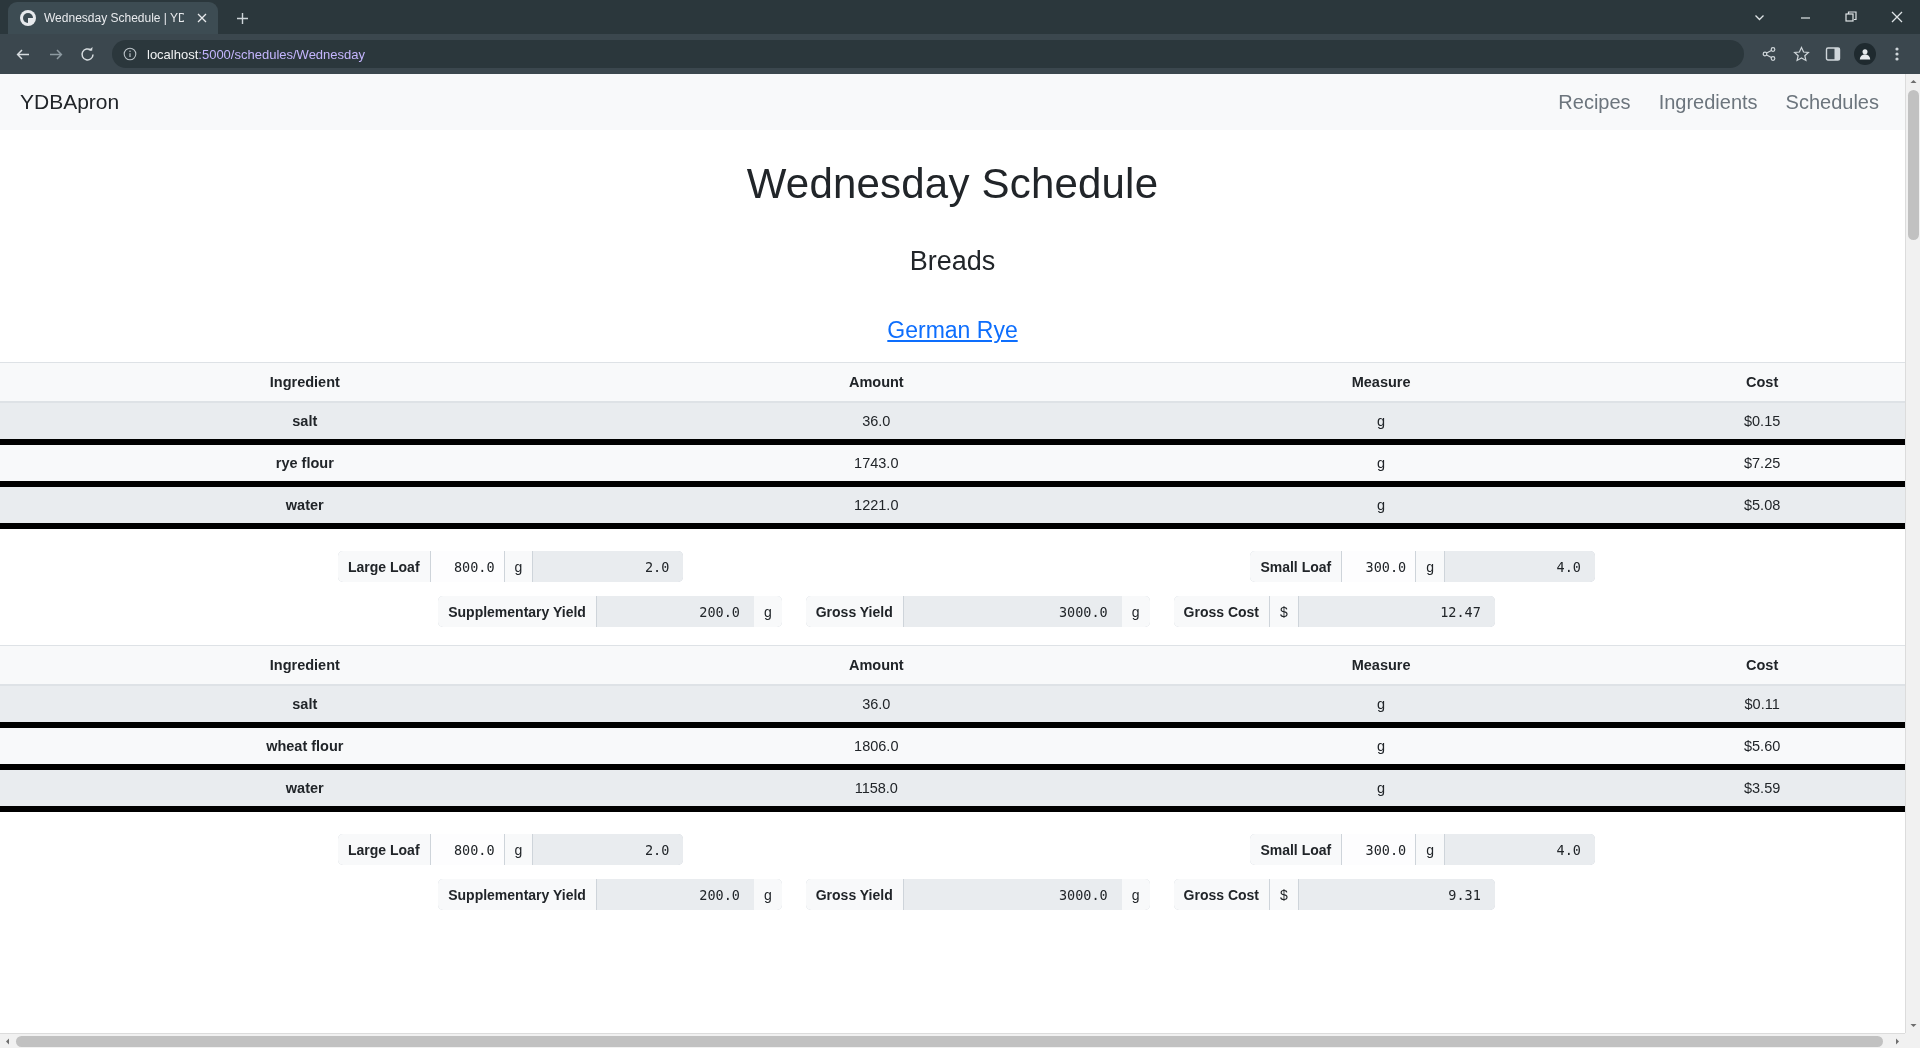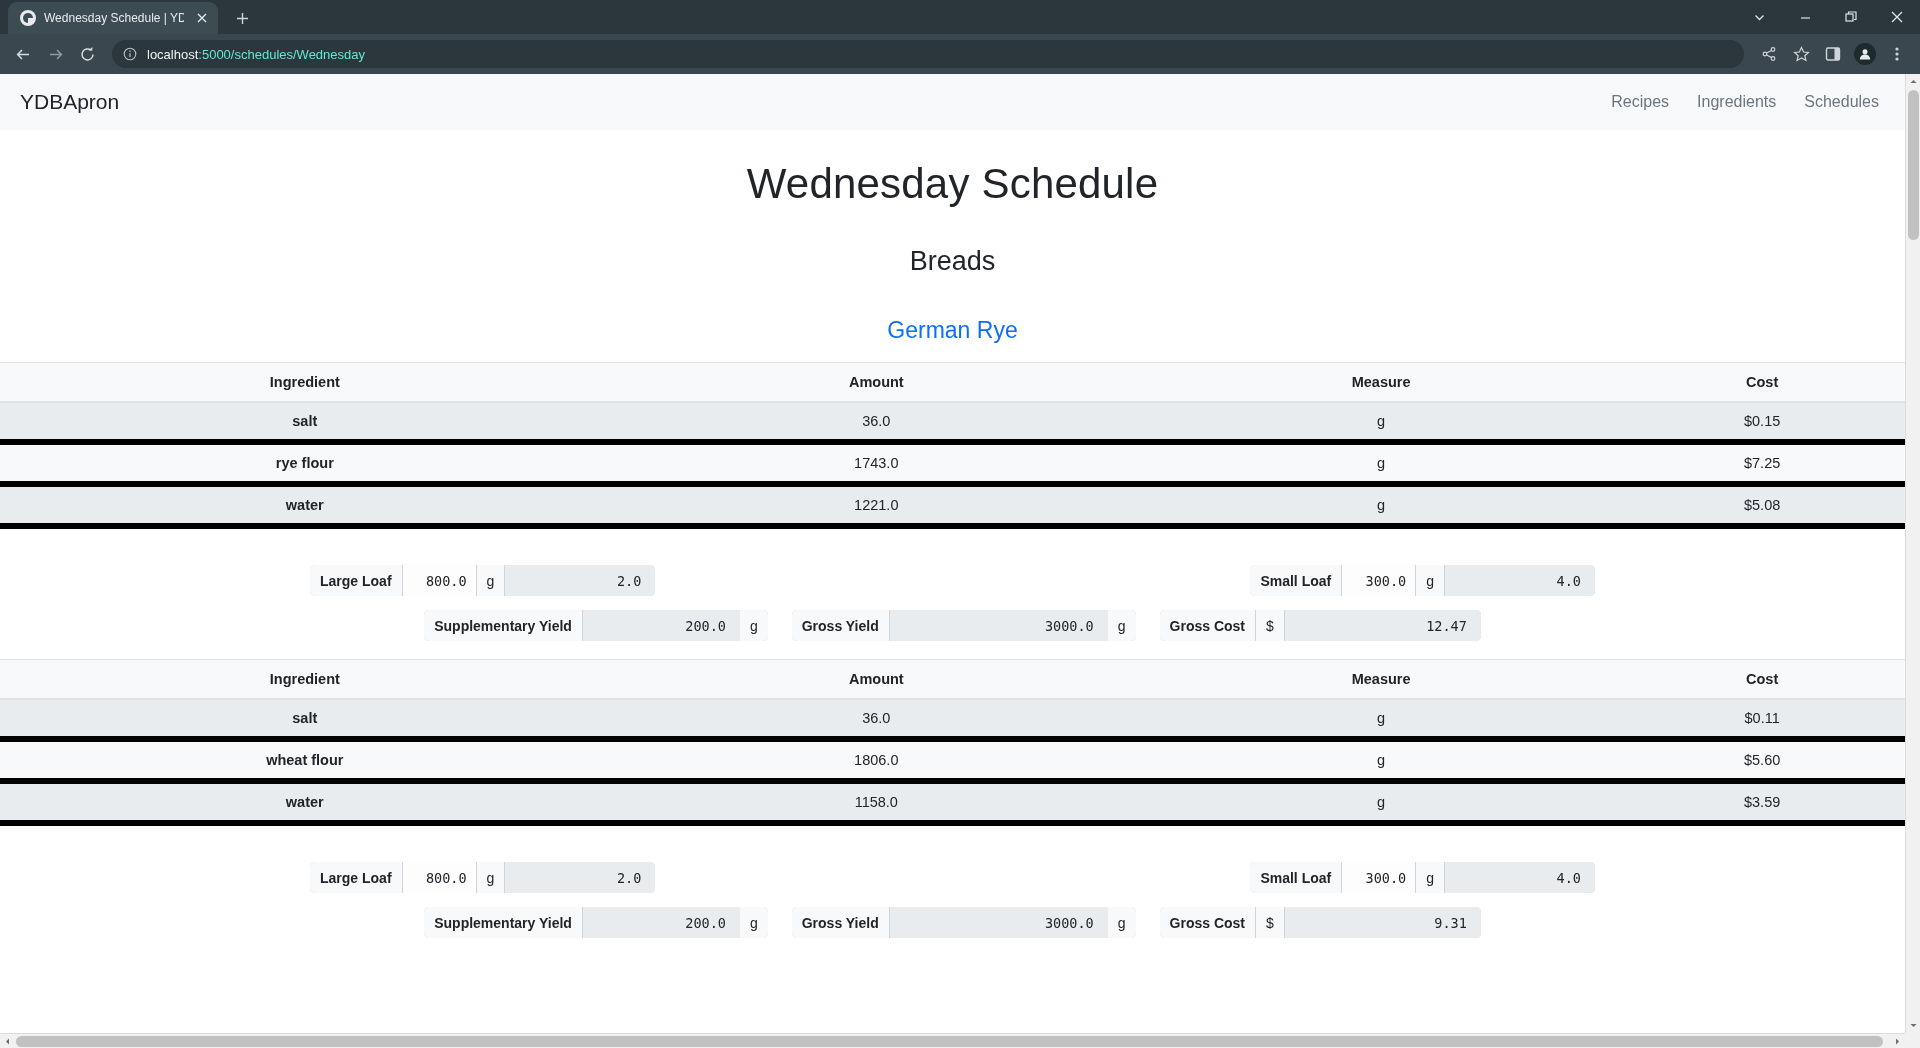--- a/index.html
+++ b/index.html
@@ -65,21 +65,21 @@
   .navbtn.fwd { color: #8d9aa1; }
   .omnibox {
     flex: 1; height: 28px; background: #2b373c; border-radius: 14px;
     display: flex; align-items: center; padding: 0 10px; gap: 9px;
     margin: 0 8px; min-width: 0;
   }
   .omni-url {
     font-size: 13px; color: #d5dade; white-space: nowrap; overflow: hidden;
   }
   .omni-url b { color: #f1f3f4; font-weight: 400; }
-  .omni-url .rest { color: #5eead4; }
+  .omni-url .rest { color: #c4b5fd; }
   .tbicon {
     width: 30px; height: 30px; display: flex; align-items: center; justify-content: center;
     color: #cfd6da; flex: none;
   }
   .avatar {
     width: 22px; height: 22px; border-radius: 50%; background: #1f2a2f;
     display: flex; align-items: center; justify-content: center; color: #e6eaed;
   }
 
   
@@ -90,35 +90,35 @@
     position: absolute; inset: 0 15px 15px 0; overflow: hidden; background: #fff;
   }
 
   
   .sitenav {
     height: 56px; background: #f8f9fa; display: flex; align-items: center;
     padding: 0 20px; flex: none;
   }
   .brand { font-size: 21px; color: #212529; }
   .navlinks { margin-left: auto; display: flex; gap: 28px; padding-right: 6px; }
-  .navlink { font-size: 16px; color: #6c757d; text-decoration: none; }
+  .navlink { font-size: 20px; color: #6c757d; text-decoration: none; }
 
   .content { padding-top: 4px; }
 
   h1.page-title {
     text-align: center; font-size: 42px; font-weight: 400; color: #212529;
     margin: 26px 0 0; letter-spacing: .2px;
   }
   h2.section-title {
     text-align: center; font-size: 27px; font-weight: 400; color: #212529;
     margin: 38px 0 10px;
   }
   .recipe-link-wrap { text-align: center; margin-top: 40px; }
   .recipe-link {
-    font-size: 23px; color: #0d6efd; 
+    font-size: 23px; color: #0d6efd; text-decoration: underline;
   }
 
   table.ing-table {
     width: 100%; border-collapse: collapse; margin-top: 18px;
     table-layout: fixed;
   }
   table.ing-table th {
     font-size: 14.5px; font-weight: bold; color: #212529; text-align: center;
     padding: 11px 6px; background: #f8f9fa;
     border-bottom: 2px solid #dee2e6; border-top: 1px solid #dee2e6;
@@ -129,21 +129,21 @@
   }
   table.ing-table td.ing-name { font-weight: bold; }
   table.ing-table tbody tr:nth-child(odd) { background: #e9ecef; }
   table.ing-table tbody tr:nth-child(even) { background: #f8f9fa; }
 
   .col-ing { width: 32%; }
   .col-amt { width: 28%; }
   .col-mes { width: 25%; }
   .col-cost { width: 15%; }
 
-  .rows { margin-top: 36px; }
+  .rows { margin-top: 22px; padding-left: 28px; }
   .row-line {
     display: flex; justify-content: center; align-items: center;
     gap: 24px; margin-bottom: 14px;
   }
   .row-line.split { justify-content: space-between; padding: 0 310px; }
 
   .igroup {
     display: flex; align-items: stretch; height: 31px;
     border-radius: 5px; overflow: hidden;
     box-shadow: 0 0 0 1px #ced4da inset;

